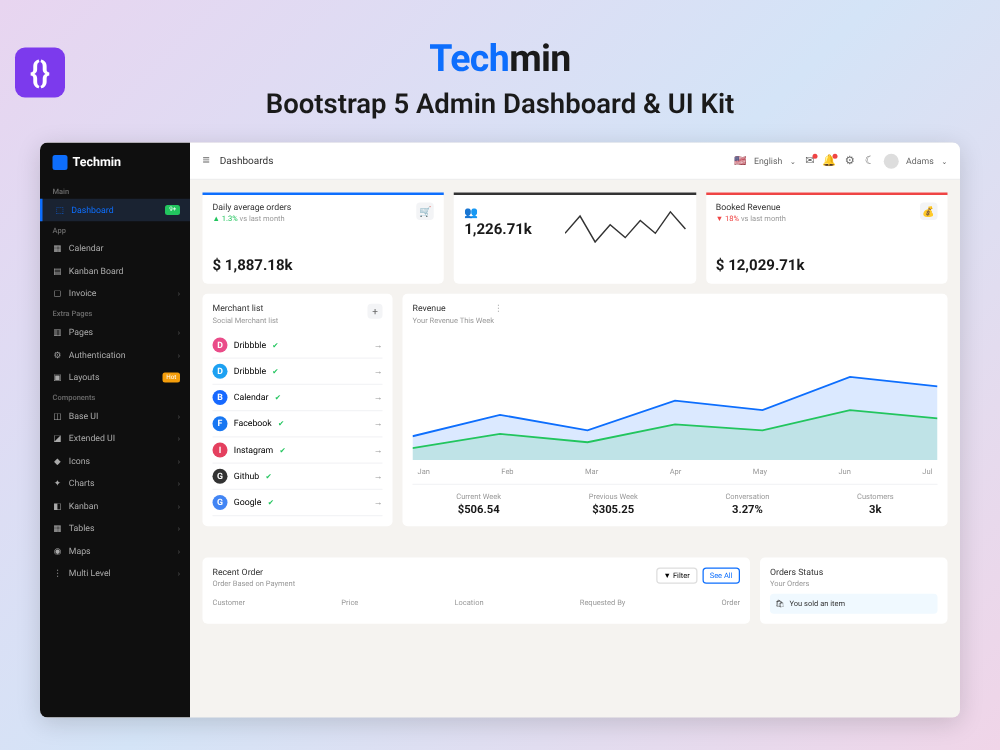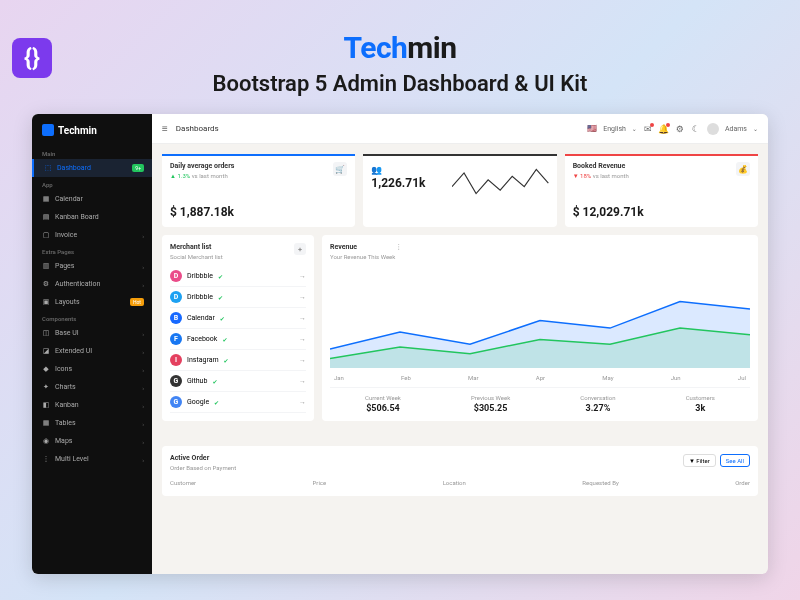--- a/index.html
+++ b/index.html
@@ -26,21 +26,21 @@
 .tb-menu{font-size:10px;color:#666}
 .tb-right{display:flex;align-items:center;gap:6px;font-size:7px;color:#666}
 .tb-flag{font-size:8px}
 .tb-icon{width:10px;height:10px;display:inline-flex;align-items:center;justify-content:center;position:relative;font-size:9px}
 .tb-dot{position:absolute;top:-1px;right:-1px;width:4px;height:4px;background:#ef4444;border-radius:50%}
 .tb-avatar{width:12px;height:12px;background:#ddd;border-radius:50%}
 .content{flex:1;padding:10px;overflow:hidden}
 .cards-row{display:flex;gap:8px;margin-bottom:8px}
 .card{background:#fff;border-radius:4px;padding:8px;flex:1;font-size:7px}
 .card-head{display:flex;justify-content:space-between;align-items:flex-start;margin-bottom:6px}
-.card-title{font-weight:700;color:#333;font-size:7px}
+.card-title{font-weight:400;color:#333;font-size:7px}
 .card-sub{color:#999;font-size:6px;margin-top:2px}
 .change{font-size:6px}
 .change.up{color:#22c55e}
 .change.down{color:#ef4444}
 .card-icon{width:14px;height:14px;background:#f3f4f6;border-radius:3px;display:flex;align-items:center;justify-content:center;font-size:8px;color:#666}
 .card-value{font-size:12px;font-weight:700;color:#1a1a1a}
 .mini-bars{display:flex;align-items:flex-end;gap:2px;height:30px;margin-top:4px}
 .mini-bar{flex:1;background:#0d6efd;border-radius:1px}
 .mini-bars.red .mini-bar{background:#ef4444}
 .mini-line{height:30px;margin-top:4px}
@@ -346,32 +346,40 @@
                 <div class="rev-stat-val">3k</div>
               </div>
             </div>
         </div>
       </div>
 
       <div class="row3">
         <div class="recent">
           <div class="recent-head">
             <div>
-              <div class="card-title">Active Order</div>
+              <div class="card-title">Recent Order</div>
               <div class="card-sub">Order Based on Payment</div>
             </div>
             <div class="recent-btns">
               <span class="btn-sm">▼ <span>Filter</span></span>
               <span class="btn-sm primary">See All</span>
             </div>
           </div>
           <div class="recent-cols" id="recentcols">
               <span>Customer</span>
               <span>Price</span>
               <span>Location</span>
               <span>Requested By</span>
               <span>Order</span>
             </div>
         </div>
+        <div class="orders">
+          <div class="card-title">Orders Status</div>
+          <div class="card-sub">Your Orders</div>
+          <div class="order-msg">
+              <span>🛍</span>
+              <span>You sold an item</span>
+            </div>
+        </div>
       </div>
     </div>
   </div>
 </div>
 
 </body></html>

